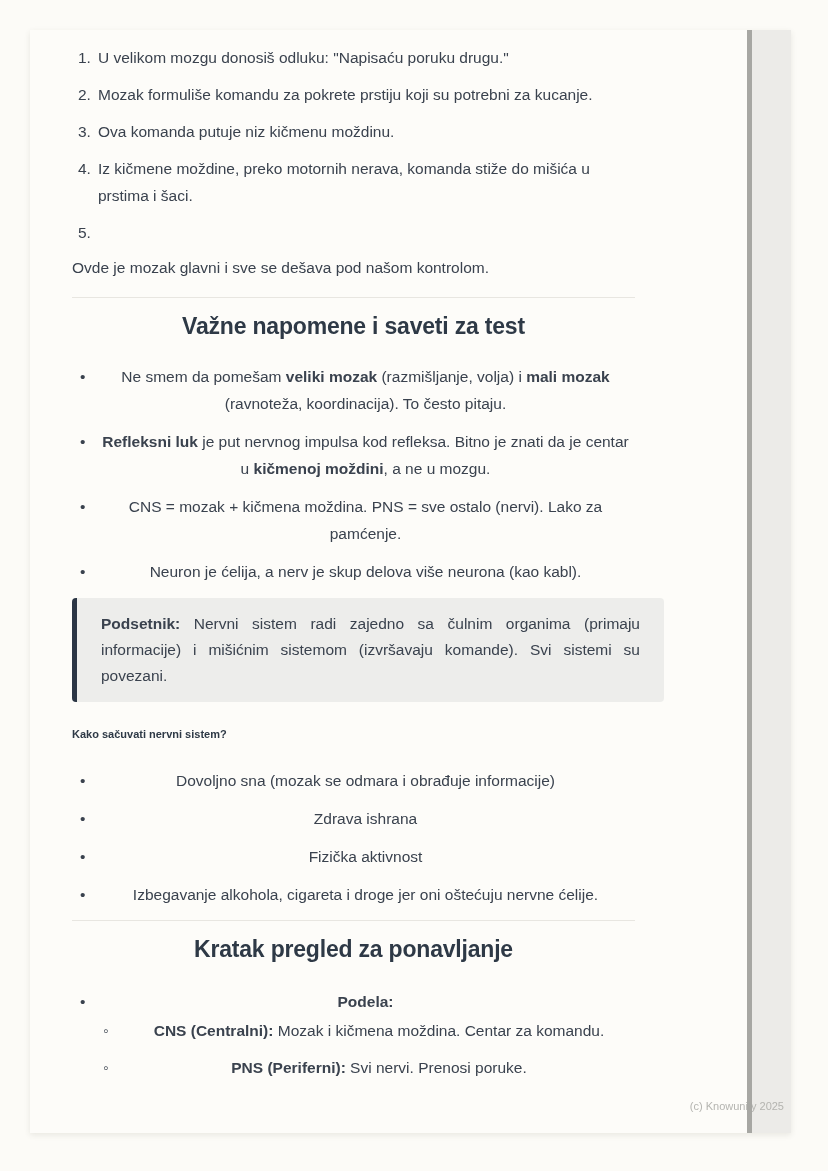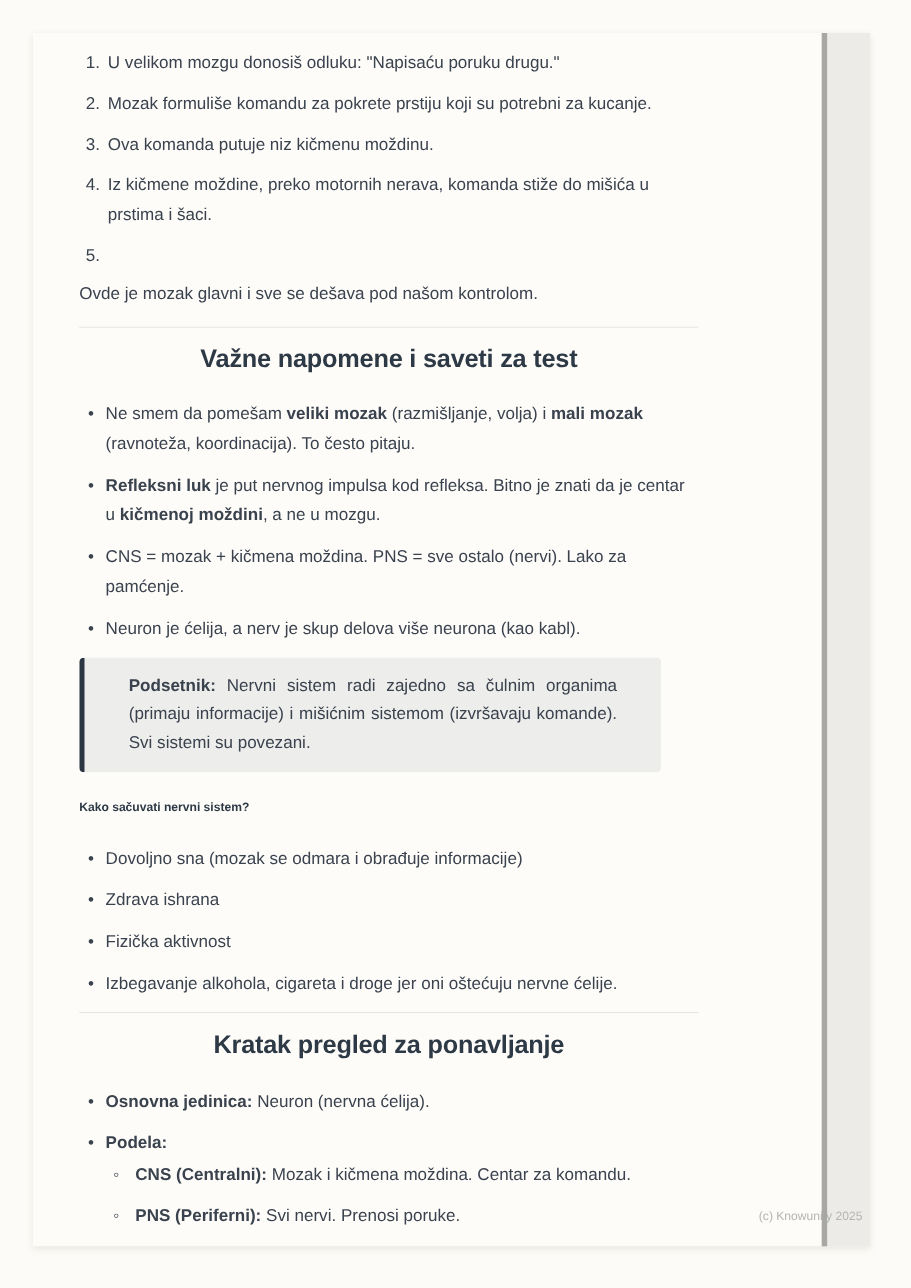--- a/index.html
+++ b/index.html
@@ -38,33 +38,33 @@
   }
   hr.divider.tight { margin-top: 12px; }
 
   h2.section-title {
     margin: 13px 0 0 0;
     font-size: 23px; line-height: 31px; font-weight: 700;
     color: #2e3946; letter-spacing: -0.2px; text-align: center;
   }
 
   ul.bullets { list-style: none; margin: 21px 0 0 0; padding: 0; }
-  ul.bullets > li { position: relative; padding-left: 24px; margin-bottom: 11px; }
+  ul.bullets > li { position: relative; padding-left: 24px; margin-bottom: 11px; text-align: center; }
   ul.bullets > li:last-child { margin-bottom: 0; }
   ul.bullets > li::before { content: "\2022"; position: absolute; left: 8px; color: #3a424e; }
   ul.bullets.gap16 { }
   ul.bullets.gap23 { margin-top: 23px; }
 
   .callout {
     margin-top: 13px;
-    box-sizing: border-box; width: 529px;
+    box-sizing: border-box; width: 592px;
     background: #ededeb;
     border-left: 5px solid #2b3544;
     border-radius: 4px;
-    padding: 13px 40px;
+    padding: 13px 24px;
     line-height: 26px;
     text-align: justify;
   }
 
   h3.subhead {
     margin: 20px 0 0 0;
     font-size: 11px; line-height: 24px; font-weight: 700;
     color: #2e3946;
   }
 
@@ -154,23 +154,20 @@
         <li>Fizička aktivnost</li>
         <li>Izbegavanje alkohola, cigareta i droge jer oni oštećuju nervne ćelije.</li>
       </ul>
 
       <hr class="divider tight">
 
       <h2 class="section-title">Kratak pregled za ponavljanje</h2>
 
       <ul class="bullets gap23">
         <li>
-          <span class="b">Osnovna jedinica:</span><span> Neuron (nervna ćelija).</span>
-        </li>
-        <li>
           <span class="b">Podela:</span>
           <ul class="subbullets">
             <li>
               <span class="b">CNS (Centralni):</span><span> Mozak i kičmena moždina. Centar za komandu.</span>
             </li>
             <li>
               <span class="b">PNS (Periferni):</span><span> Svi nervi. Prenosi poruke.</span>
             </li>
           </ul>
         </li>

